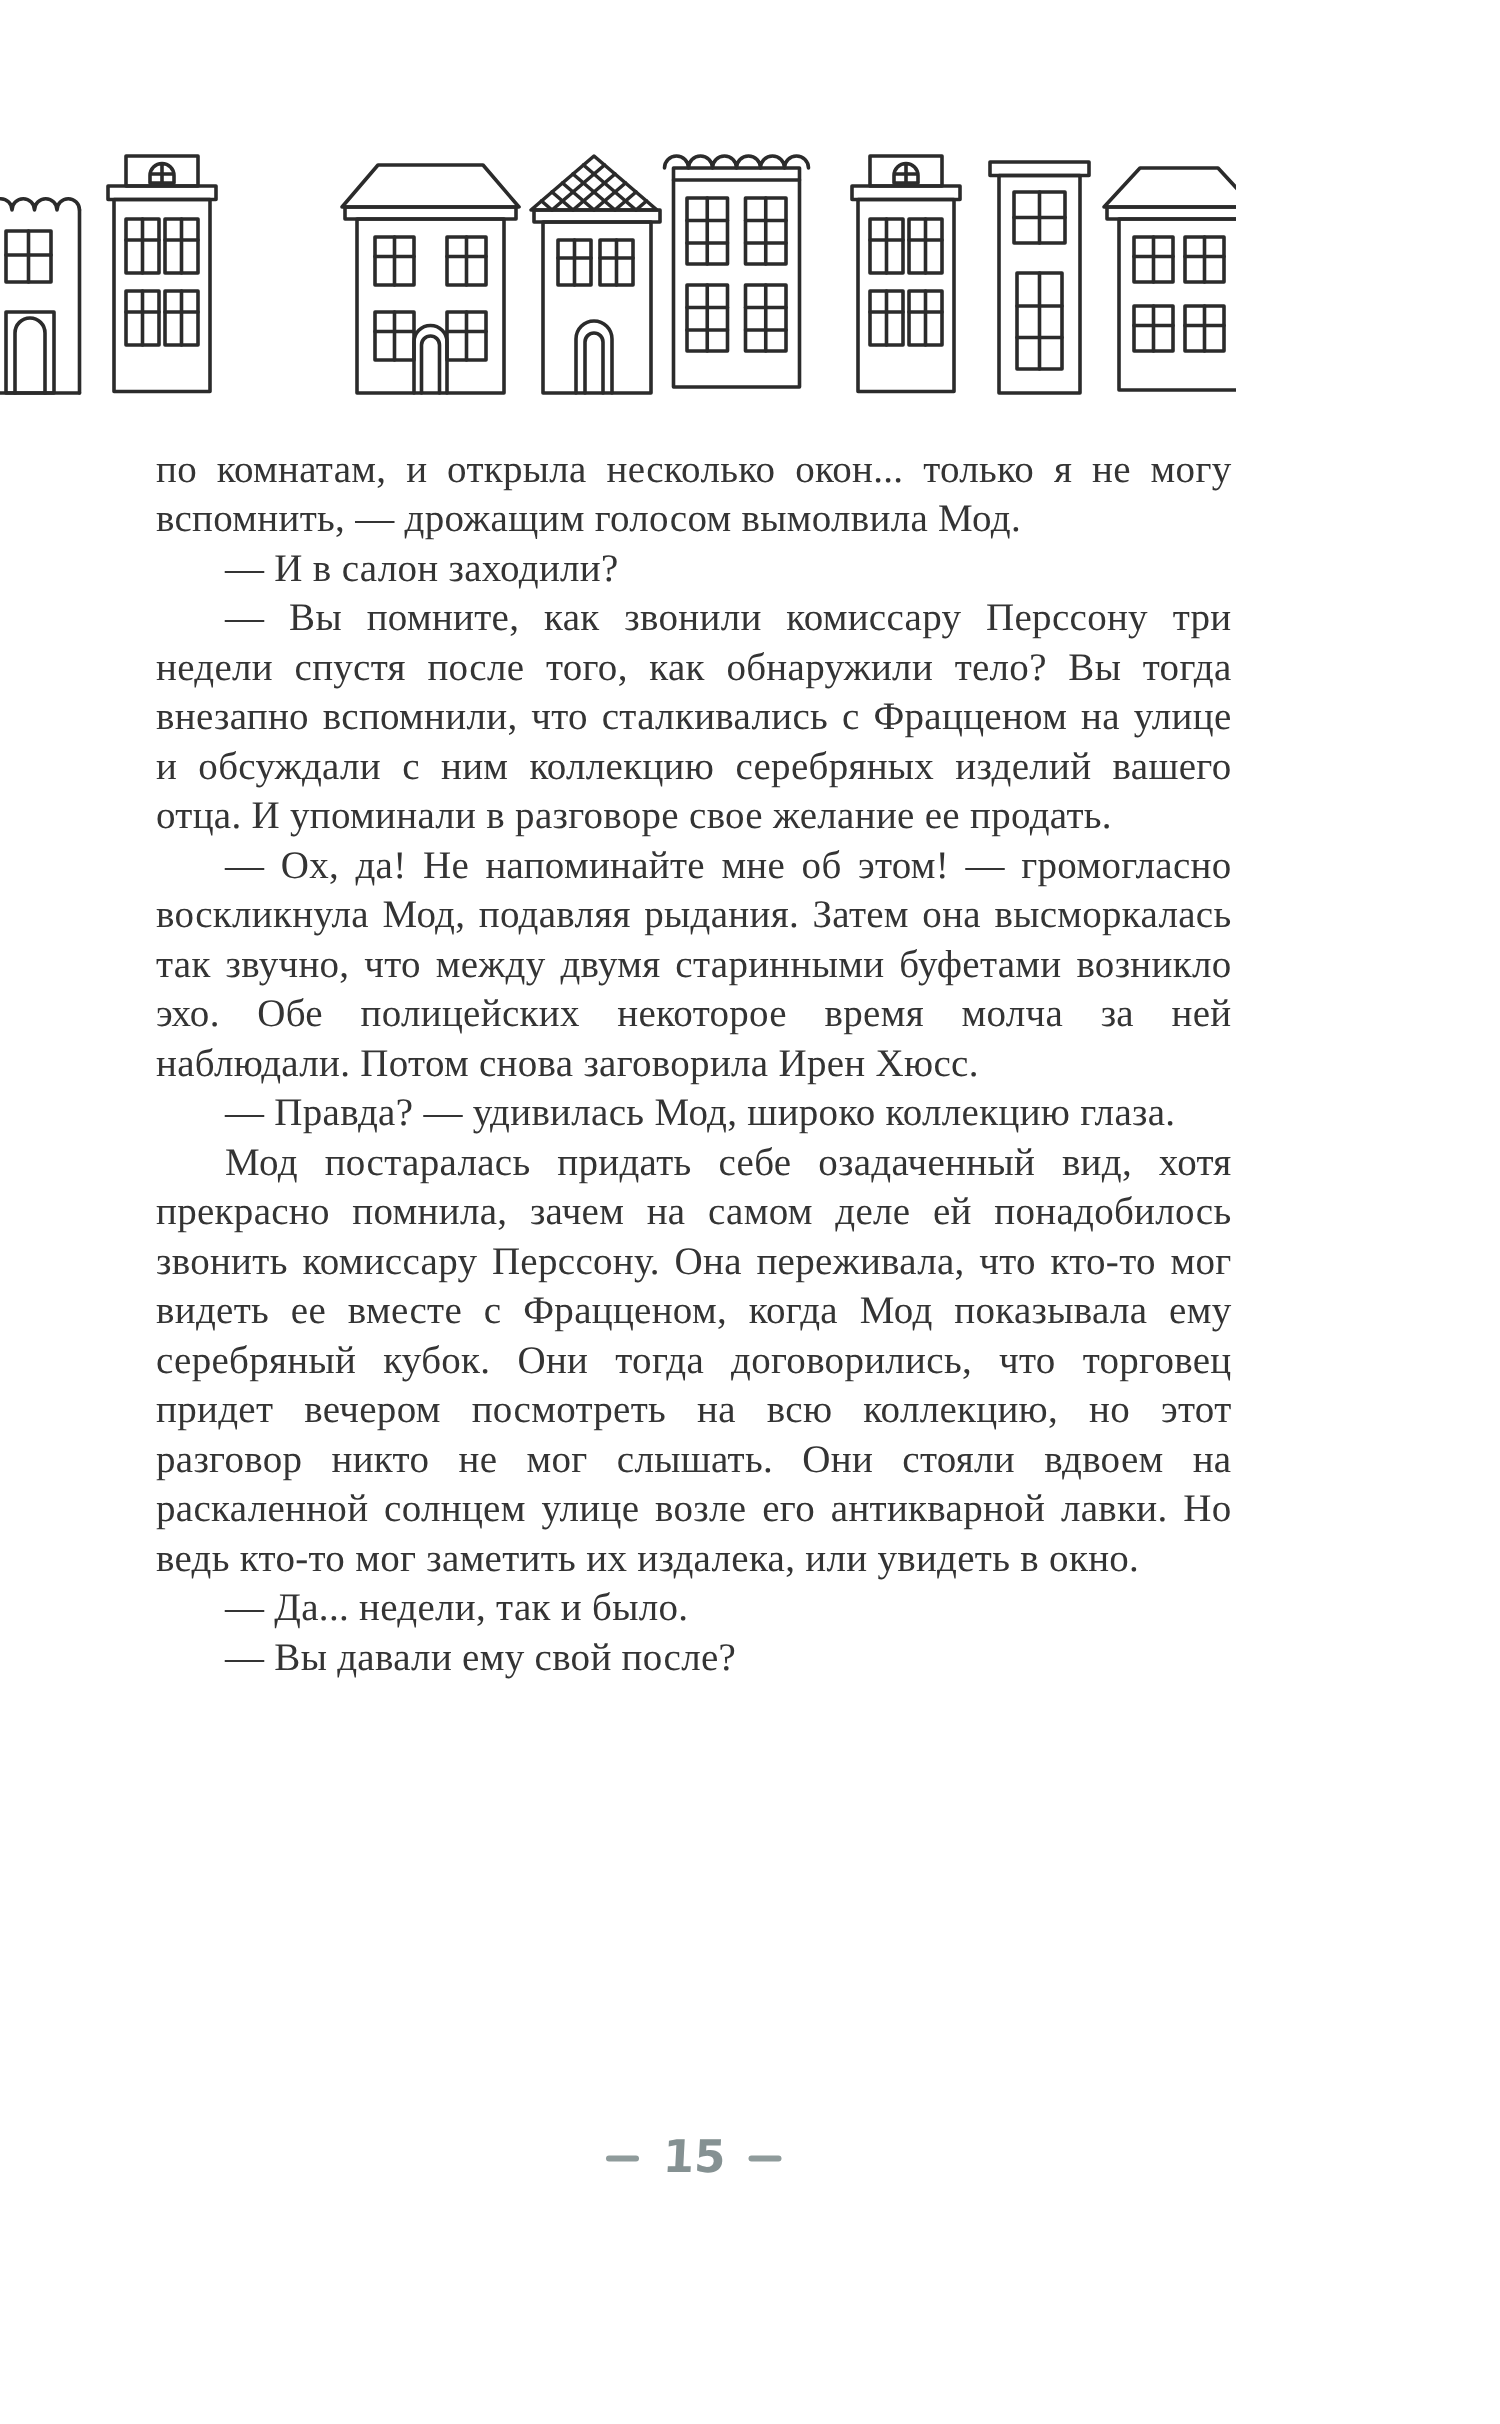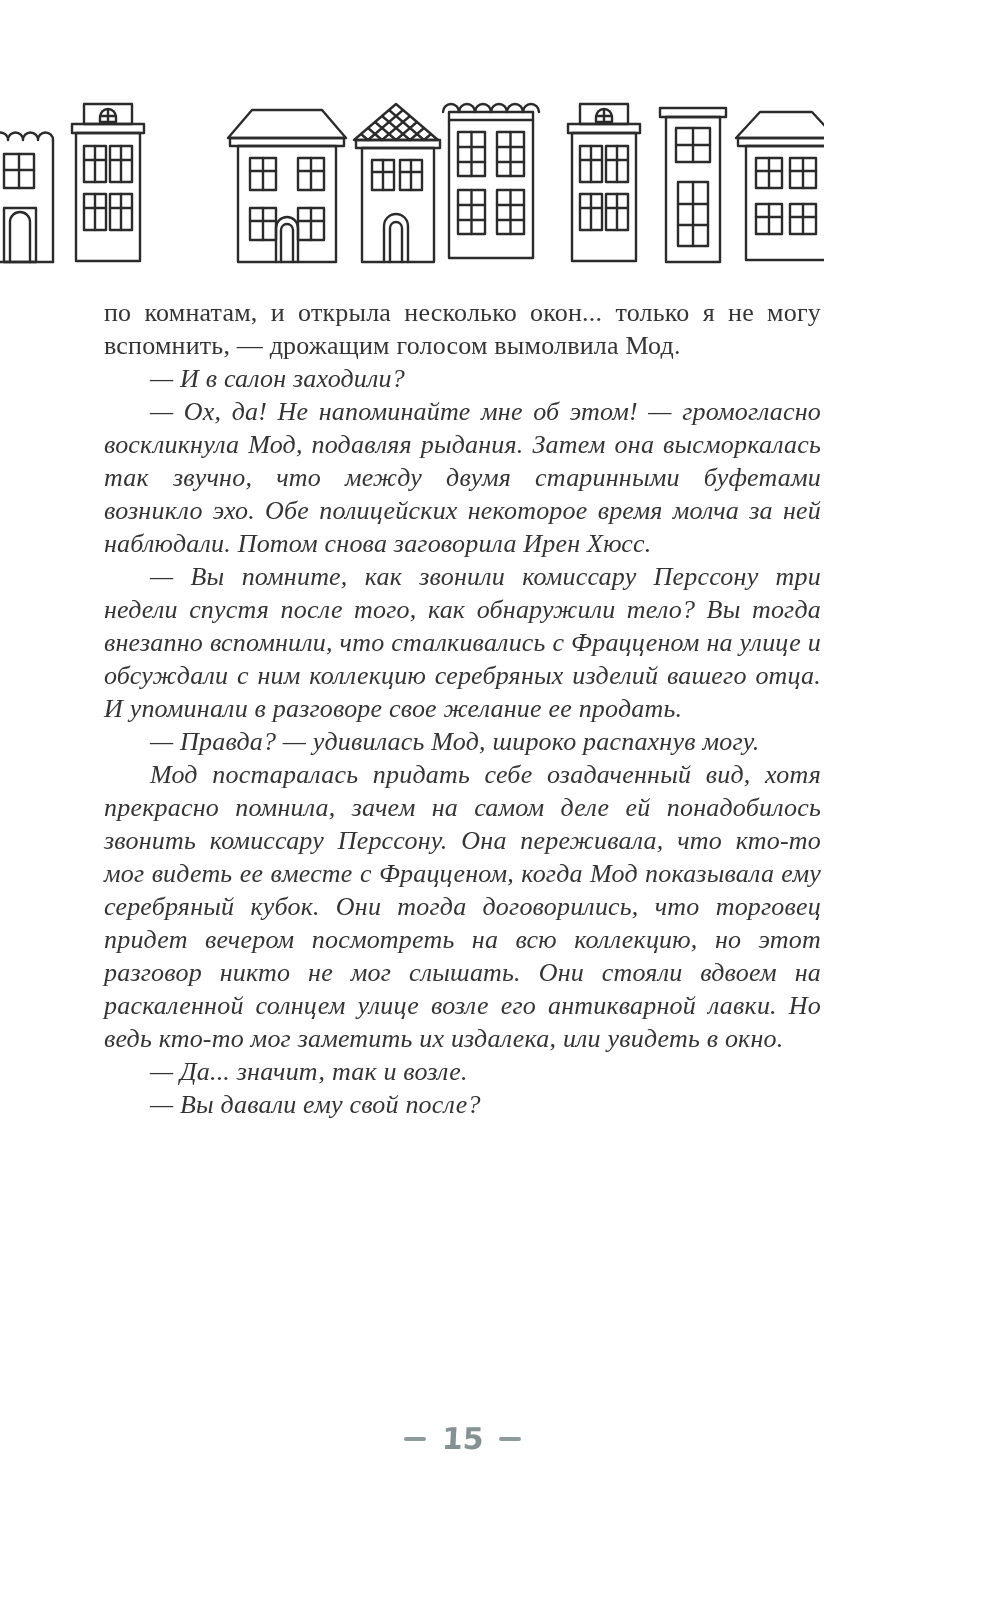--- a/index.html
+++ b/index.html
@@ -24,21 +24,21 @@
     position: absolute;
     top: 296px; left: 104px;
     width: 717px;
     font-size: 26px;
     line-height: 33px;
     color: #343434;
     text-align: justify;
     letter-spacing: 0.2px;
   }
   .para { margin: 0; }
-  .para.indent { text-indent: 46px; font-style: italic; }
+  .para.indent { text-indent: 46px; }
   .footer {
     position: absolute;
     top: 1424px; left: 104px;
     width: 717px;
     display: flex;
     align-items: center;
     justify-content: center;
     gap: 16px;
   }
   .footer-dash {
@@ -192,25 +192,25 @@
         <rect x="952" y="112" width="30" height="52"></rect>
         <path d="M958 164 V124 a9 9 0 0 1 18 0 V164"></path>
       </g>
 
     </svg>
   </div>
 
   <div class="text-block">
       <p class="para">по комнатам, и открыла несколько окон... только я не могу вспомнить, — дрожащим голосом вымолвила Мод.</p>
       <p class="para indent">— И в салон заходили?</p>
+      <p class="para indent">— Вы помните, как звонили комиссару Перссону три недели спустя после того, как обнаружили тело? Вы тогда внезапно вспомнили, что сталкивались с Фрацценом на улице и обсуждали с ним коллекцию серебряных изделий вашего отца. И упоминали в разговоре свое желание ее продать.</p>
       <p class="para indent">— Ох, да! Не напоминайте мне об этом! — громогласно воскликнула Мод, подавляя рыдания. Затем она высморкалась так звучно, что между двумя старинными буфетами возникло эхо. Обе полицейских некоторое время молча за ней наблюдали. Потом снова заговорила Ирен Хюсс.</p>
-      <p class="para indent">— Вы помните, как звонили комиссару Перссону три недели спустя после того, как обнаружили тело? Вы тогда внезапно вспомнили, что сталкивались с Фрацценом на улице и обсуждали с ним коллекцию серебряных изделий вашего отца. И упоминали в разговоре свое желание ее продать.</p>
-      <p class="para indent">— Правда? — удивилась Мод, широко распахнув могу.</p>
+      <p class="para indent">— Правда? — удивилась Мод, широко коллекцию глаза.</p>
       <p class="para indent">Мод постаралась придать себе озадаченный вид, хотя прекрасно помнила, зачем на самом деле ей понадобилось звонить комиссару Перссону. Она переживала, что кто-то мог видеть ее вместе с Фрацценом, когда Мод показывала ему серебряный кубок. Они тогда договорились, что торговец придет вечером посмотреть на всю коллекцию, но этот разговор никто не мог слышать. Они стояли вдвоем на раскаленной солнцем улице возле его антикварной лавки. Но ведь кто-то мог заметить их издалека, или увидеть в окно.</p>
-      <p class="para indent">— Да... значит, так и возле.</p>
+      <p class="para indent">— Да... недели, так и было.</p>
       <p class="para indent">— Вы давали ему свой после?</p>
     </div>
 
   <div class="footer">
     <span class="footer-dash"></span>
     <span class="page-number">15</span>
     <span class="footer-dash"></span>
   </div>
 
 </div>

